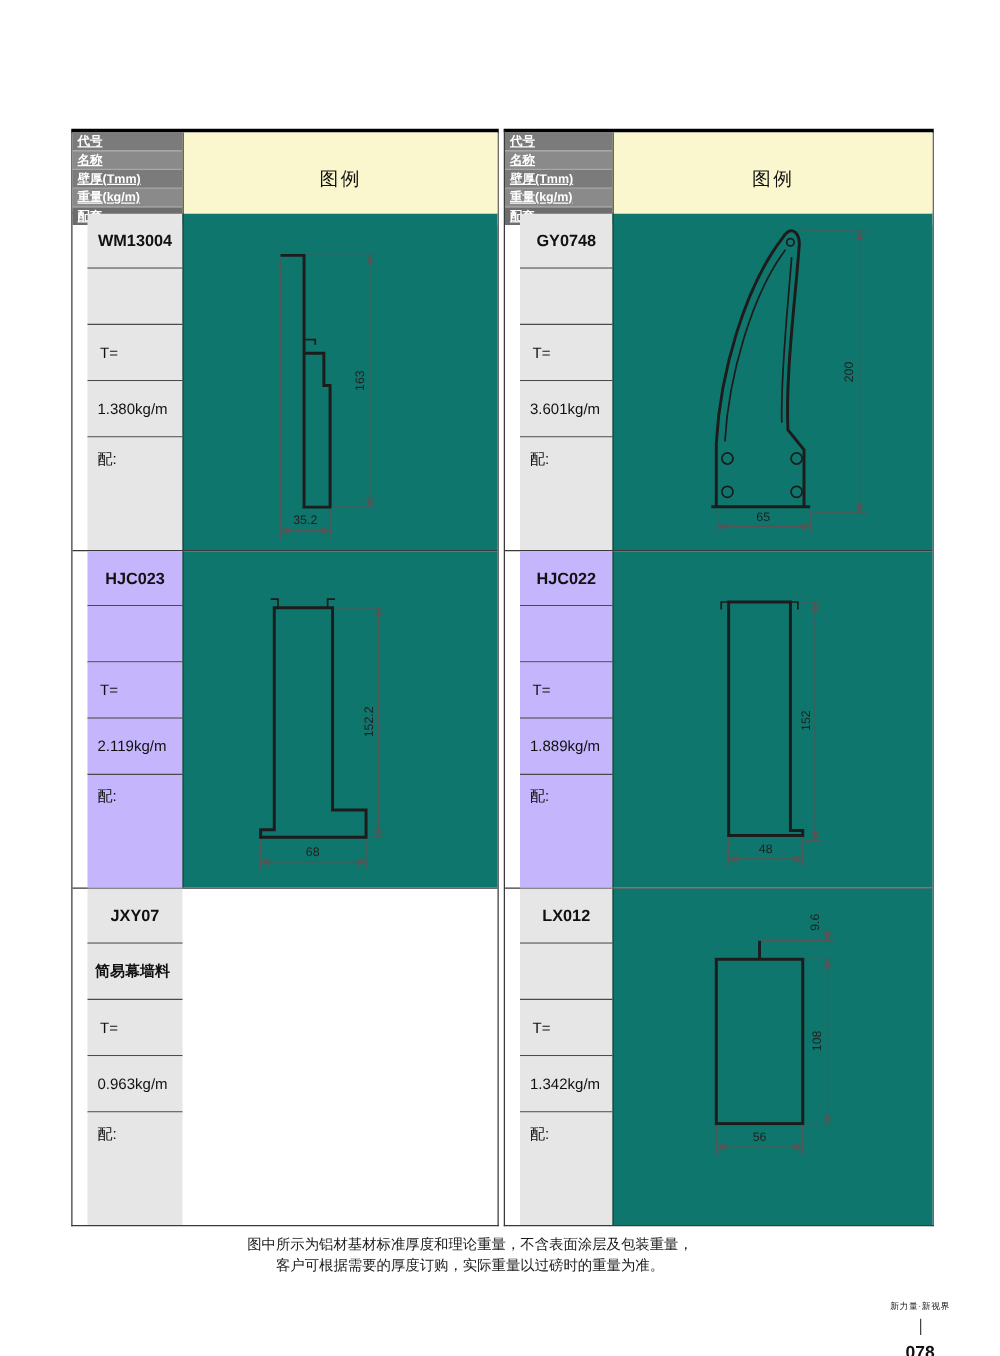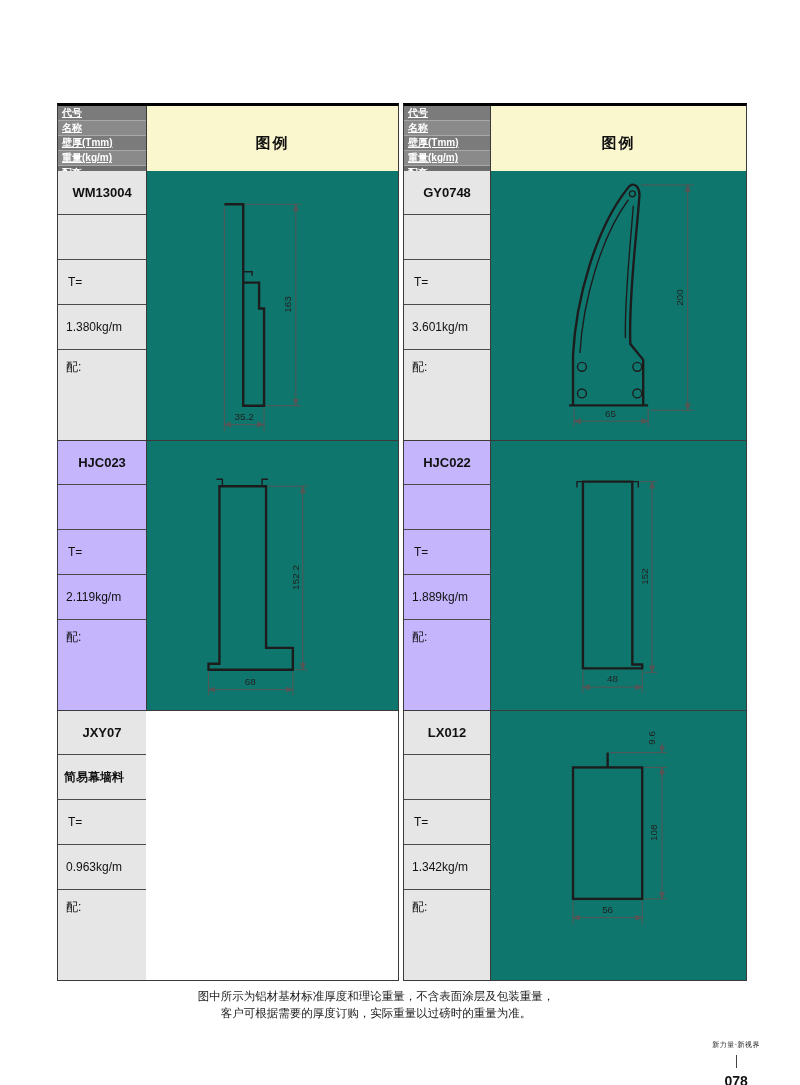--- a/index.html
+++ b/index.html
@@ -20,30 +20,30 @@
   .hrow {
     flex:1; color:#fff; font-size:10px; font-weight:bold;
     padding-left:4px; display:flex; align-items:center;
     border-bottom:1px solid #a8a8a8; background:#7b7b7b;text-decoration:underline;
   }
   .hrow:nth-child(even) { background:#8a8a8a; }
   .hrow:last-child { border-bottom:none; background:#6d6d6d; }
   .hlegend {
     background:#faf6cd; border-left:1px solid #3a3a3a;
     display:flex; align-items:center; justify-content:center;
-    font-weight:bold; font-size:15px; letter-spacing:2px;
+    font-weight:normal; font-size:15px; letter-spacing:2px;
   }
   .section {
     display:grid; grid-template-columns:var(--lw) 1fr;
     height:270px; border-top:1px solid #3a3a3a;
   }
   .labels { display:flex; flex-direction:column; }
   .cell {
     border-bottom:1px solid #4a4a4a; font-size:12px;
-    display:flex; align-items:center; padding-left:8px;
+    display:flex; align-items:center; padding-left:8px;margin-left:12px;
   }
   .gray  .cell { background:#e6e6e6; }
   .yellow .cell { background:#c4b5fd; }
   .cell.code { height:44px; font-weight:bold; font-size:13px; justify-content:center; padding-left:0; }
   .cell.name { height:45px; font-weight:bold; padding-left:6px; }
   .cell.t    { height:45px; padding-left:10px; }
   .cell.w    { height:45px; }
   .cell.match{ flex:1; border-bottom:none; align-items:flex-start; padding-top:9px; }
   .fig { background:#0f766e; border-left:1px solid #3a3a3a; overflow:hidden; }
   .fig svg { width:100%; height:100%; display:block; }

